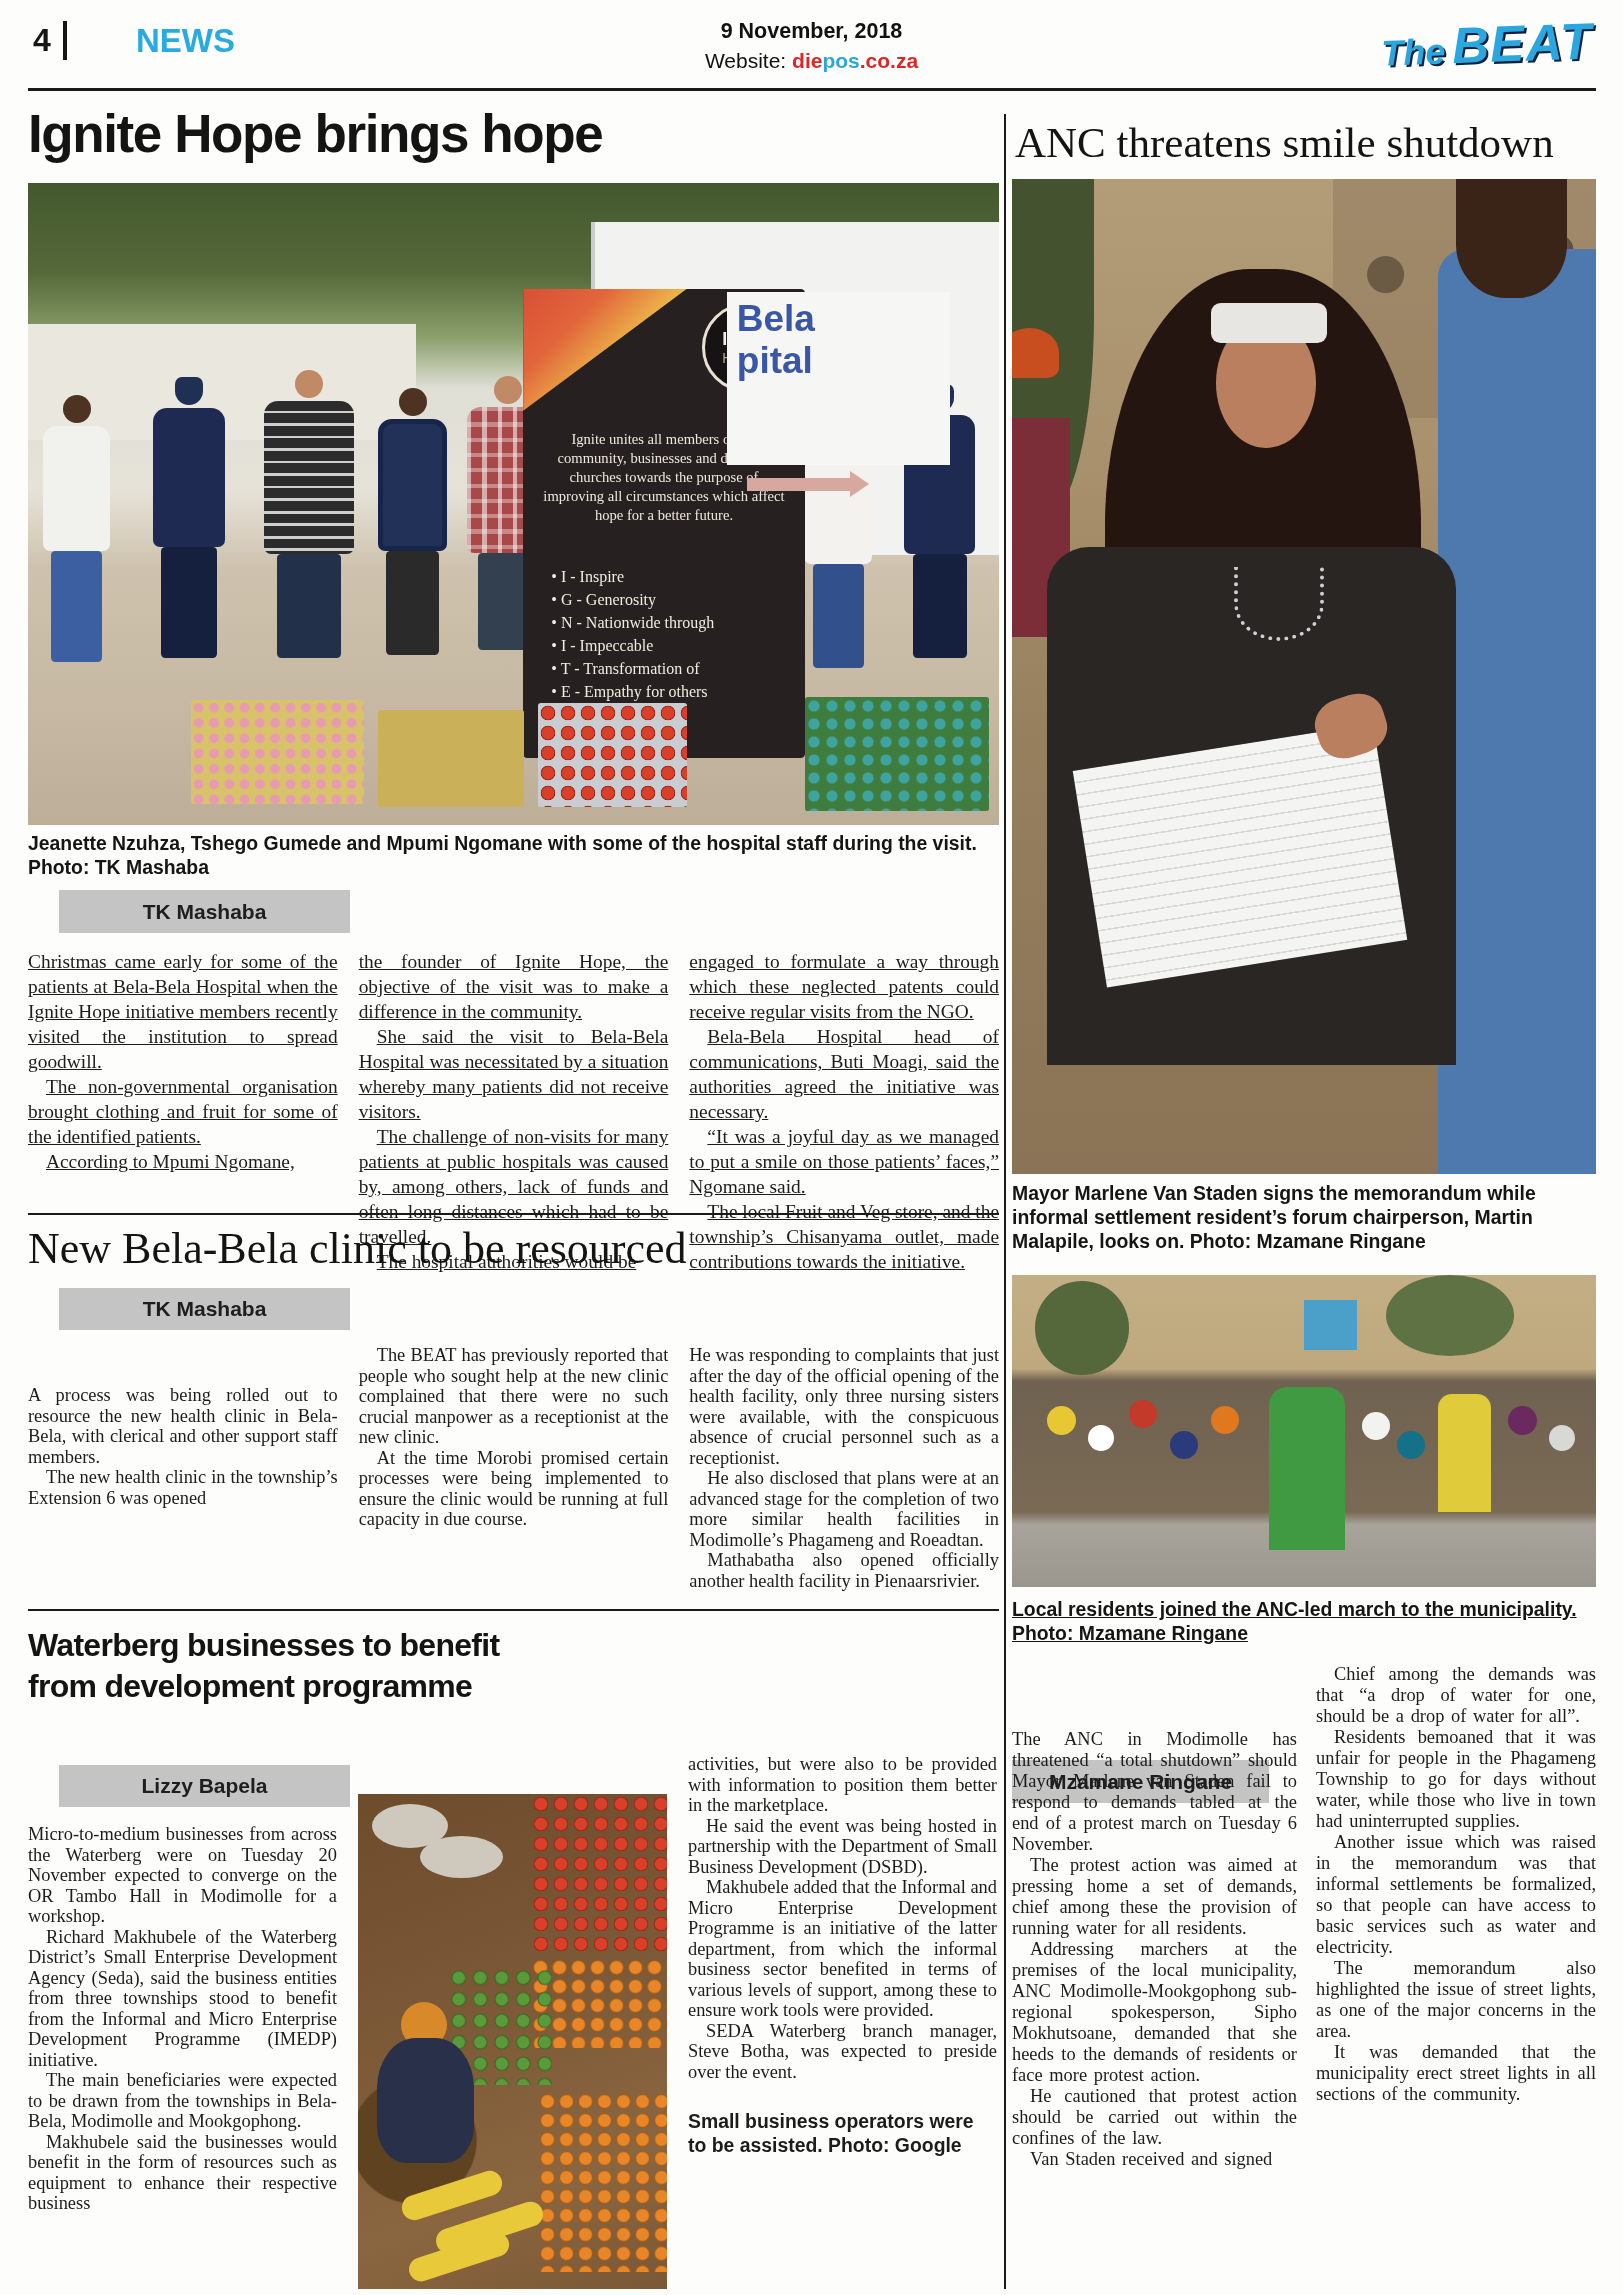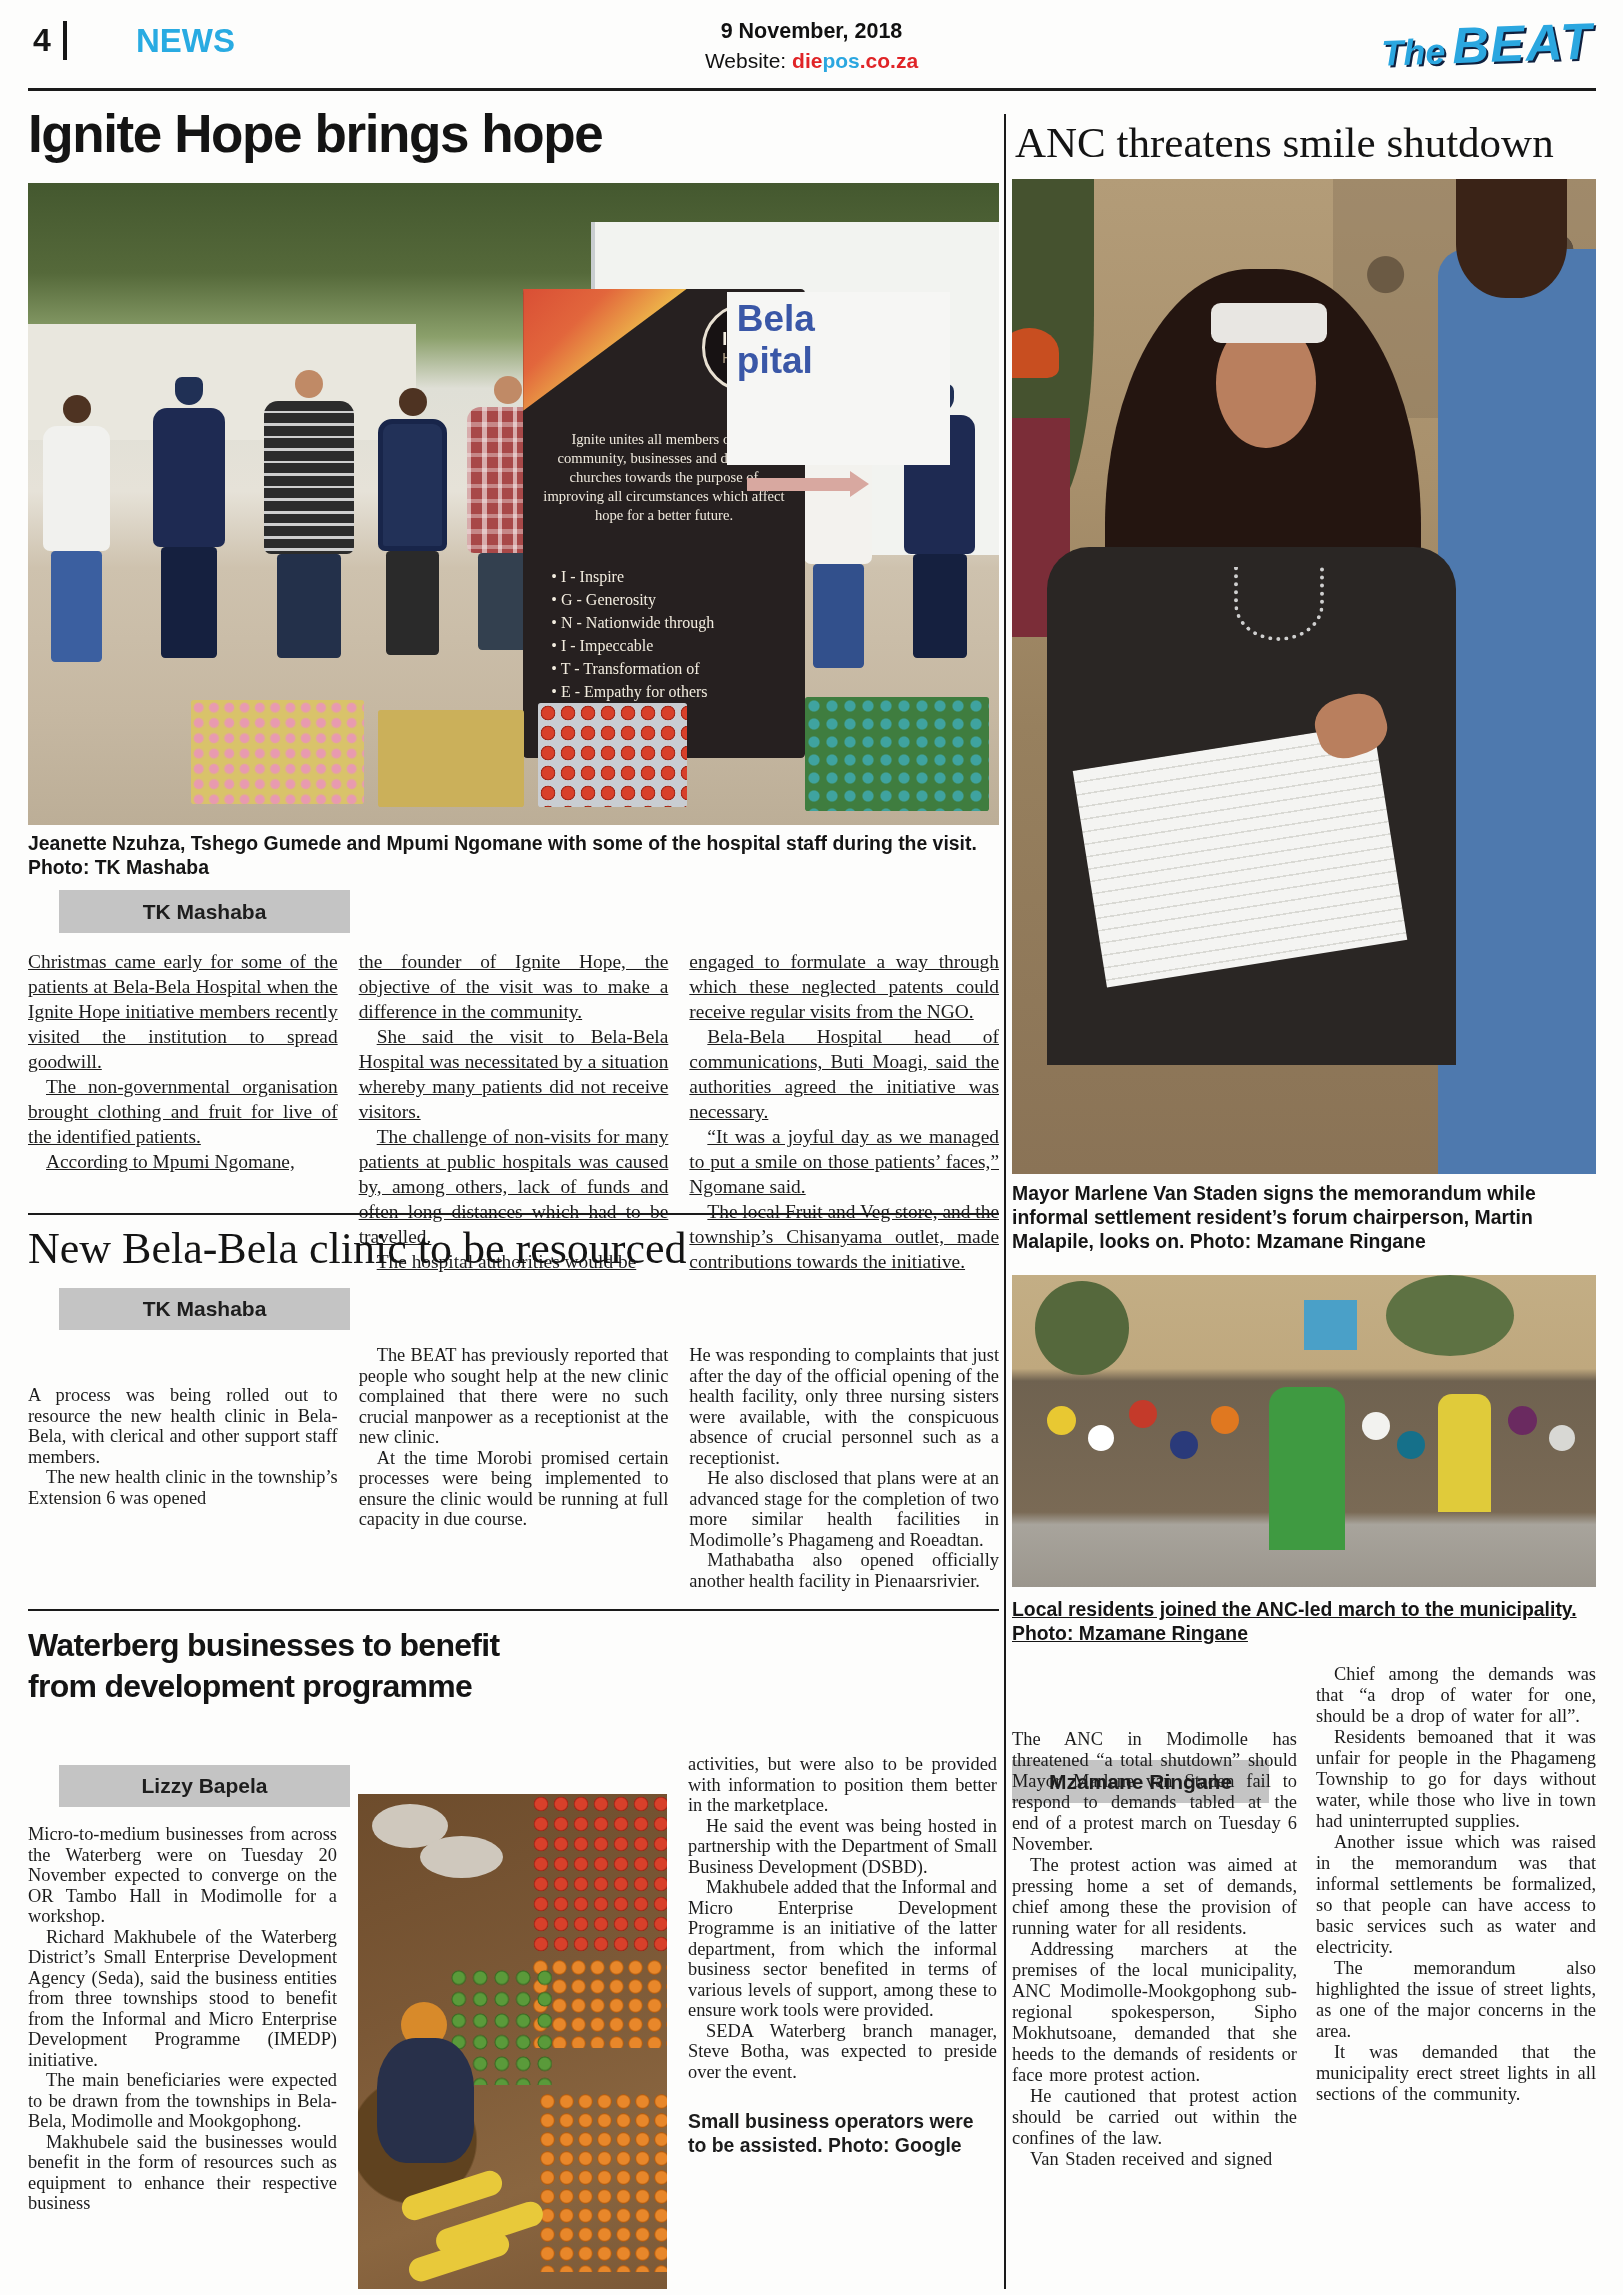--- a/index.html
+++ b/index.html
@@ -218,21 +218,21 @@
 
   <div class="caption" style="left:28px;top:831px;width:971px;">Jeanette Nzuhza, Tshego Gumede and Mpumi Ngomane with some of the hospital staff during the visit. Photo: TK Mashaba</div>
 
   <div class="byline-box" style="left:59px;top:890px;width:291px;height:43px;">
     <span>TK Mashaba</span>
   </div>
 
   <div class="cols body-text lh-lg" style="left:28px;top:949px;width:971px;text-decoration:underline;">
     <div class="col">
       <p class="np">Christmas came early for some of the patients at Bela-Bela Hospital when the Ignite Hope initiative members recently visited the institution to spread goodwill.</p>
-      <p>The non-governmental organisation brought clothing and fruit for live of the identified patients.</p>
+      <p>The non-governmental organisation brought clothing and fruit for some of the identified patients.</p>
       <p>According to Mpumi Ngomane,</p>
     </div>
     <div class="col">
       <p class="np">the founder of Ignite Hope, the objective of the visit was to make a difference in the community.</p>
       <p>She said the visit to Bela-Bela Hospital was necessitated by a situation whereby many patients did not receive visitors.</p>
       <p>The challenge of non-visits for many patients at public hospitals was caused by, among others, lack of funds and often long distances which had to be travelled.</p>
       <p>The hospital authorities would be</p>
     </div>
     <div class="col">
       <p class="np">engaged to formulate a way through which these neglected patents could receive regular visits from the NGO.</p>

